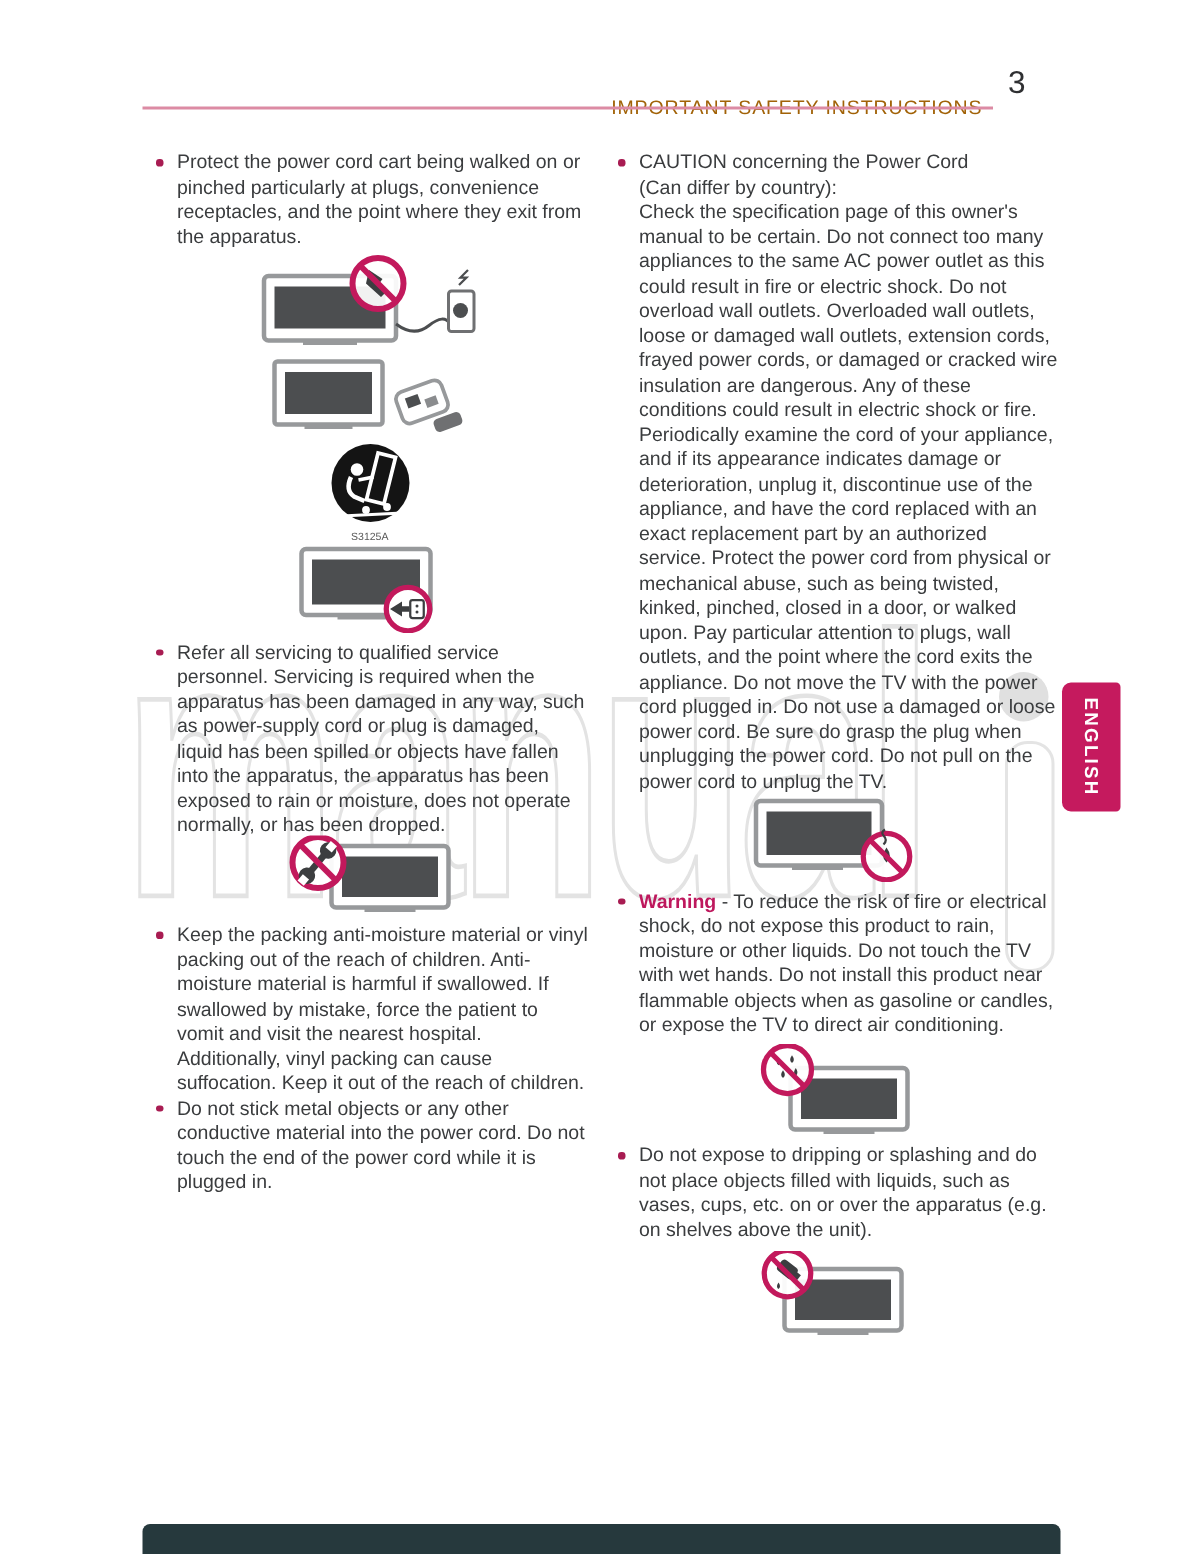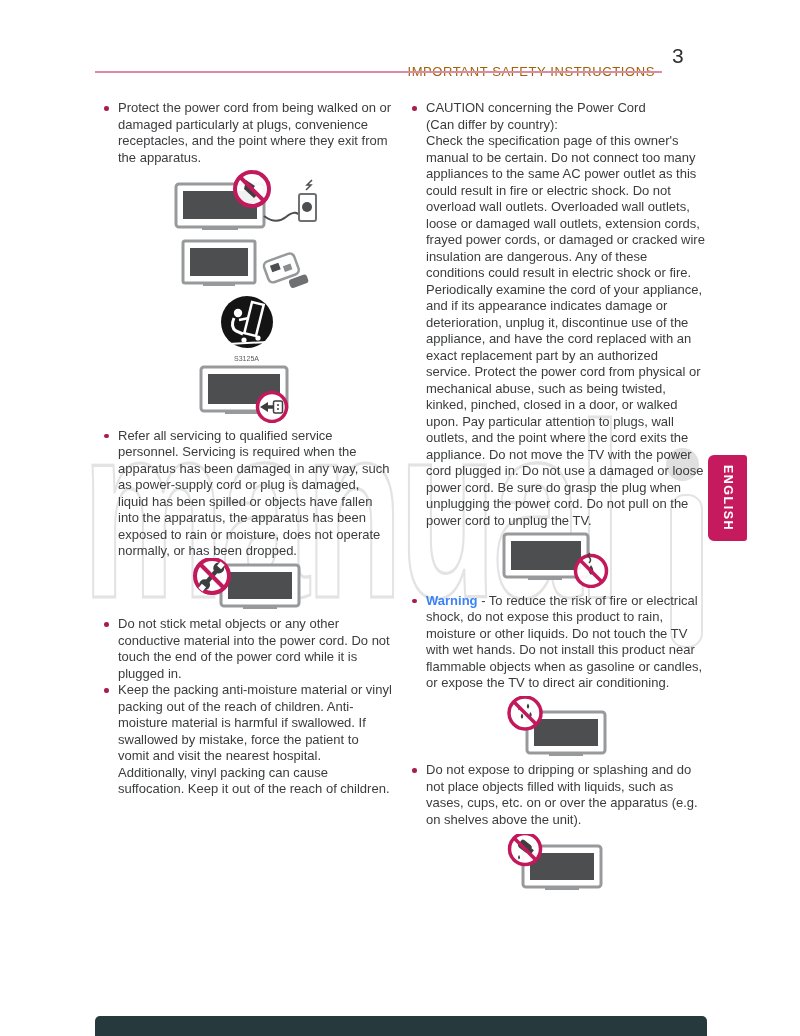--- a/index.html
+++ b/index.html
@@ -30,38 +30,38 @@
   ul.safety li.fig{padding-left:0;text-align:center;}
   .figwrap{display:inline-block;}
   .figcap{font-size:7px;color:#5a5a5a;text-align:center;line-height:9px;}
   
   .tab{position:absolute;left:708px;top:455px;width:39px;height:86px;background:#c51a5e;
        border-radius:6px 3px 3px 6px;display:flex;align-items:center;justify-content:center;z-index:2;}
   .tab span{writing-mode:vertical-rl;color:#fff;font-size:12.5px;font-weight:bold;letter-spacing:1.5px;}
   
   .bottombar{position:absolute;left:95px;top:1016px;width:612px;height:20px;background:#26393d;
              border-radius:5px 5px 0 0;z-index:2;}
-  b{color:#3b82f6;}
+  b{color:#be185d;}
 </style>
 </head>
 <body>
 
 <div class="page">
 
   <div class="wm">manual</div>
   <div class="wm-dot"></div>
   <div class="wm-stem"></div>
 
   <div class="hdr-title">IMPORTANT SAFETY INSTRUCTIONS</div>
   <div class="hdr-num">3</div>
   <div class="hdr-rule"></div>
 
   <div class="col left">
     <ul class="safety">
-      <li class="item"><span class="txt">Protect the power cord from being walked on or damaged particularly at plugs, convenience receptacles, and the point where they exit from the apparatus.</span></li>
+      <li class="item"><span class="txt">Protect the power cord cart being walked on or pinched particularly at plugs, convenience receptacles, and the point where they exit from the apparatus.</span></li>
 
       <li class="fig" style="margin-top:4px;">
         <svg width="150" height="60" viewBox="0 0 150 60">
           <rect x="4" y="14" width="88" height="43" rx="3" fill="#fff" stroke="#97999b" stroke-width="3"></rect>
           <rect x="11" y="21" width="74" height="28" fill="#4c4e50"></rect>
           <rect x="30" y="57" width="36" height="3" fill="#97999b"></rect>
           <path d="M92 46 q12 9 22 1 t14 -1" fill="none" stroke="#4c4e50" stroke-width="2"></path>
           <rect x="127" y="24" width="17" height="27" rx="2" fill="#fff" stroke="#6f7072" stroke-width="2"></rect>
           <circle cx="135" cy="37" r="5" fill="#4c4e50"></circle>
           <path d="M140 10 l-5 5 h4 l-5 5" stroke="#4c4e50" fill="none" stroke-width="1.5"></path>
@@ -129,23 +129,23 @@
             <circle cx="21" cy="7.5" r="5.5"></circle>
             <rect x="18.8" y="6" width="4.4" height="25"></rect>
             <circle cx="21" cy="29.5" r="5.5"></circle>
             <rect x="18.3" y="1.5" width="5.4" height="5.5" fill="#fff"></rect>
             <rect x="18.3" y="30.5" width="5.4" height="5.5" fill="#fff"></rect>
           </g>
           <line x1="9" y1="6" x2="33" y2="30" stroke="#c2195c" stroke-width="4"></line>
         </svg>
       </li>
 
+      <li class="item"><span class="txt">Keep the packing anti-moisture material or vinyl packing out of the reach of children. Anti-moisture material is harmful if swallowed. If swallowed by mistake, force the patient to vomit and visit the nearest hospital. Additionally, vinyl packing can cause suffocation. Keep it out of the reach of children.</span></li>
+
       <li class="item"><span class="txt">Do not stick metal objects or any other conductive material into the power cord. Do not touch the end of the power cord while it is plugged in.</span></li>
-
-      <li class="item"><span class="txt">Keep the packing anti-moisture material or vinyl packing out of the reach of children. Anti-moisture material is harmful if swallowed. If swallowed by mistake, force the patient to vomit and visit the nearest hospital. Additionally, vinyl packing can cause suffocation. Keep it out of the reach of children.</span></li>
     </ul>
   </div>
 
   <div class="col right">
     <ul class="safety">
       <li class="item"><span class="txt">CAUTION concerning the Power Cord
 (Can differ by country):
 Check the specification page of this owner's manual to be certain. Do not connect too many appliances to the same AC power outlet as this could result in fire or electric shock. Do not overload wall outlets. Overloaded wall outlets, loose or damaged wall outlets, extension cords, frayed power cords, or damaged or cracked wire insulation are dangerous. Any of these conditions could result in electric shock or fire. Periodically examine the cord of your appliance, and if its appearance indicates damage or deterioration, unplug it, discontinue use of the appliance, and have the cord replaced with an exact replacement part by an authorized service. Protect the power cord from physical or mechanical abuse, such as being twisted, kinked, pinched, closed in a door, or walked upon. Pay particular attention to plugs, wall outlets, and the point where the cord exits the appliance. Do not move the TV with the power cord plugged in. Do not use a damaged or loose power cord. Be sure do grasp the plug when unplugging the power cord. Do not pull on the power cord to unplug the TV.</span></li>
 
       <li class="fig" style="margin-top:3px;">

